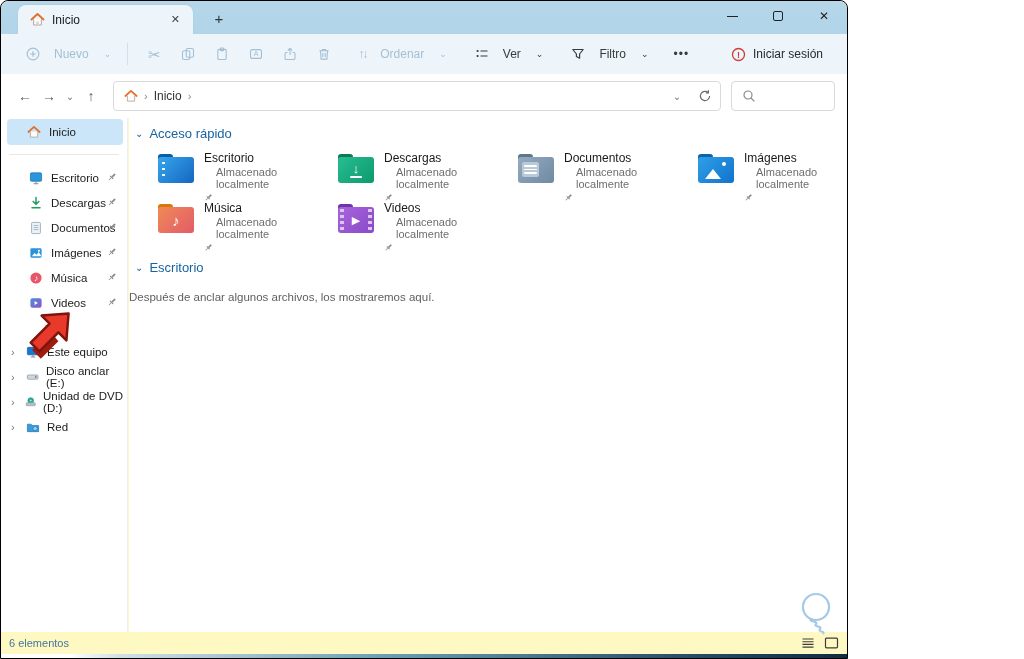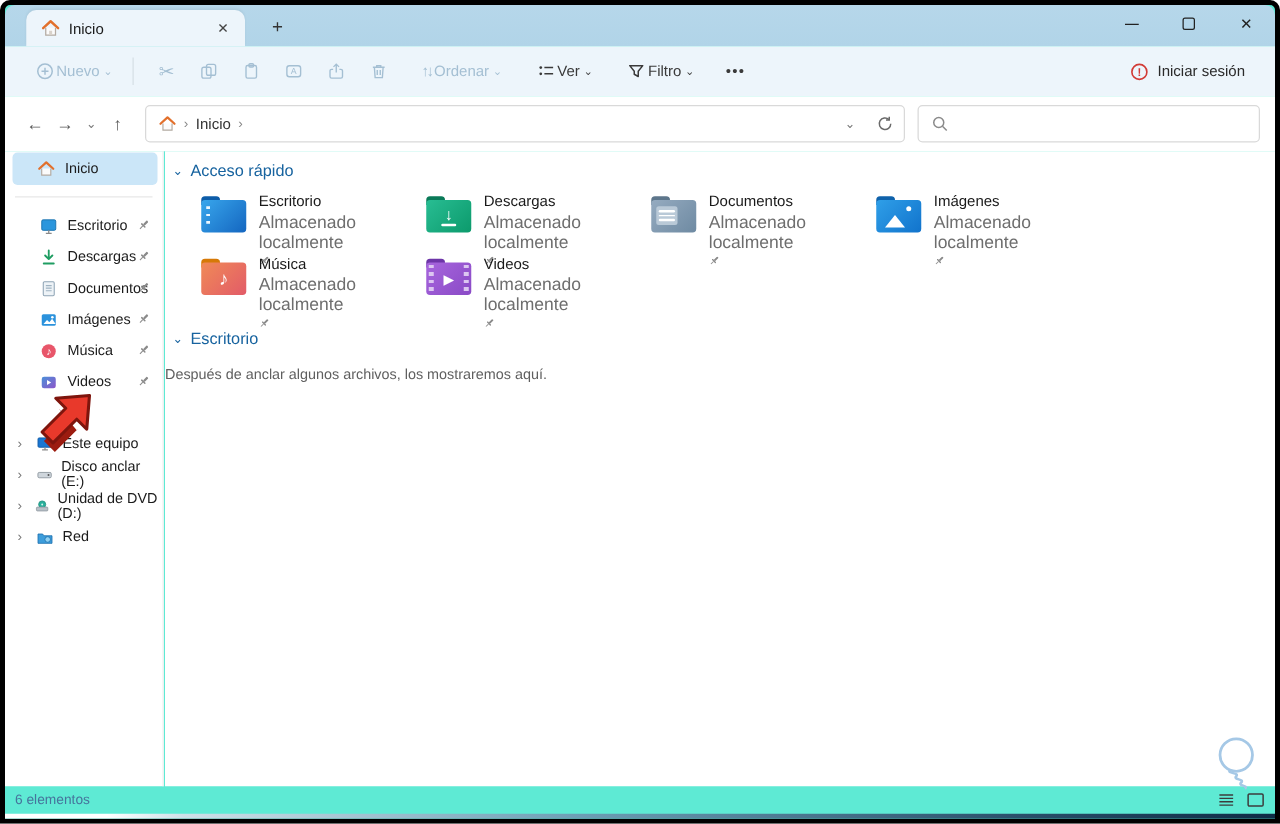--- a/index.html
+++ b/index.html
@@ -1,40 +1,40 @@
 <!DOCTYPE html>
 <html><head>
 <meta charset="utf-8">
 <style>
   * { margin:0; padding:0; box-sizing:border-box; }
   html,body { background:#fff; }
   body { font-family:"Liberation Sans", sans-serif; width:1024px; height:659px; overflow:hidden; }
-  .window { position:relative; width:1024px; height:659px; background:#5eead4; overflow:hidden;
-            border:4px solid #000000; border-radius:8px 8px 0 0; }
+  .window { position:relative; width:848px; height:659px; background:#fef9c3; overflow:hidden;
+            border:1px solid #000000; border-radius:8px 8px 0 0; }
 
   
   .titlebar { position:absolute; left:0; top:0; width:100%; height:33px;
               background:linear-gradient(#b6d7ea,#b1d4e8); border-radius:8px 8px 0 0; }
   .tab { position:absolute; left:17px; top:4px; width:175px; height:29px;
          background:#edf5fb; border-radius:8px 8px 0 0; display:flex; align-items:center;
          padding:0 8px 0 12px; gap:7px; box-shadow:0 -1px 2px rgba(0,0,0,0.05); cursor:default; }
   .tab-title { font-size:12px; color:#1b1b1b; flex:1; }
   .tab-close { font-size:11px; color:#444; padding:2px 5px; border-radius:4px; }
   .newtab { position:absolute; left:205px; top:7px; width:26px; height:22px; text-align:center;
             font-size:15px; color:#333; line-height:22px; border-radius:4px; }
   .win-controls { position:absolute; right:0; top:0; height:30px; display:flex; }
   .win-btn { width:46px; height:30px; display:flex; align-items:center; justify-content:center;
              font-size:12px; color:#222; }
   .max-box { width:10px; height:10px; border:1.2px solid #222; border-radius:2px; }
   .min-line { display:block; width:11px; height:0; border-top:1.3px solid #222; }
 
   
   .toolbar { position:absolute; left:0; top:33px; width:100%; height:40px; background:#edf5fb;
              display:flex; align-items:center; padding:0 16px 0 18px; }
-  .tb-btn { display:flex; align-items:center; gap:2px; padding:5px 7px; border-radius:4px;
+  .tb-btn { display:flex; align-items:center; gap:14px; padding:5px 7px; border-radius:4px;
             font-size:12px; }
   .disabled { color:#a4bfd3; }
   .disabled svg { stroke:#a4bfd3; }
   .enabled { color:#3a3a3a;text-align:right; }
   .enabled svg { stroke:#3a3a3a; }
   .tb-ico { width:34px; justify-content:center; }
   .tb-sep { width:1px; height:22px; background:#d6dfe6; margin:0 9px; }
   .chev { font-size:9px; margin-left:1px; }
   .tb-spacer { flex:1; }
   .signin { display:flex; align-items:center; gap:7px; font-size:12px; color:#2a2a2a; padding:5px 8px; }
@@ -76,21 +76,21 @@
   .main { position:absolute; left:128px; right:0; top:117px; bottom:26px; background:#fff; }
   .sec-head { display:flex; align-items:center; gap:6px; color:#17639f; font-size:13px; }
   .sec-chev { font-size:10px; color:#17639f; }
   .qa-head { position:absolute; left:6px; top:8px; }
   .fav-head { position:absolute; left:6px; top:142px; }
   .tile-grid { position:absolute; left:27px; top:31px; display:grid;
                grid-template-columns:repeat(4,180px); grid-auto-rows:50px; }
   .tile { display:flex; gap:10px; align-items:flex-start; width:172px; border-radius:4px; padding:2px; }
   .tile-text { display:flex; flex-direction:column; gap:1px; padding-top:0px; }
   .tile-name { font-size:12px; color:#191919; }
-  .tile-sub { font-size:14px; color:#6e6e6e; }
+  .tile-sub { font-size:11px; color:#6e6e6e;margin-left:12px; }
   .tile-pin { margin-top:2px; }
   .fav-empty { position:absolute; left:0; right:0; top:173px; text-align:left; font-size:11.5px; color:#5f5f5f; }
 
   
   .folder { position:relative; width:36px; height:29px; flex:0 0 auto; margin-top:3px; }
   .folder .ftab { position:absolute; top:0; left:0; width:15px; height:7px; border-radius:3px 3px 0 0; }
   .folder .fbody { position:absolute; left:0; top:3px; width:36px; height:26px; border-radius:3px;
                    overflow:hidden; display:flex; align-items:center; justify-content:center; }
   .f-esc .ftab { background:#0d5ca8; } .f-esc .fbody { background:linear-gradient(135deg,#38a6ec,#1466c0); }
   .f-esc .dots { position:absolute; left:4px; top:5px; width:3px; height:14px;

